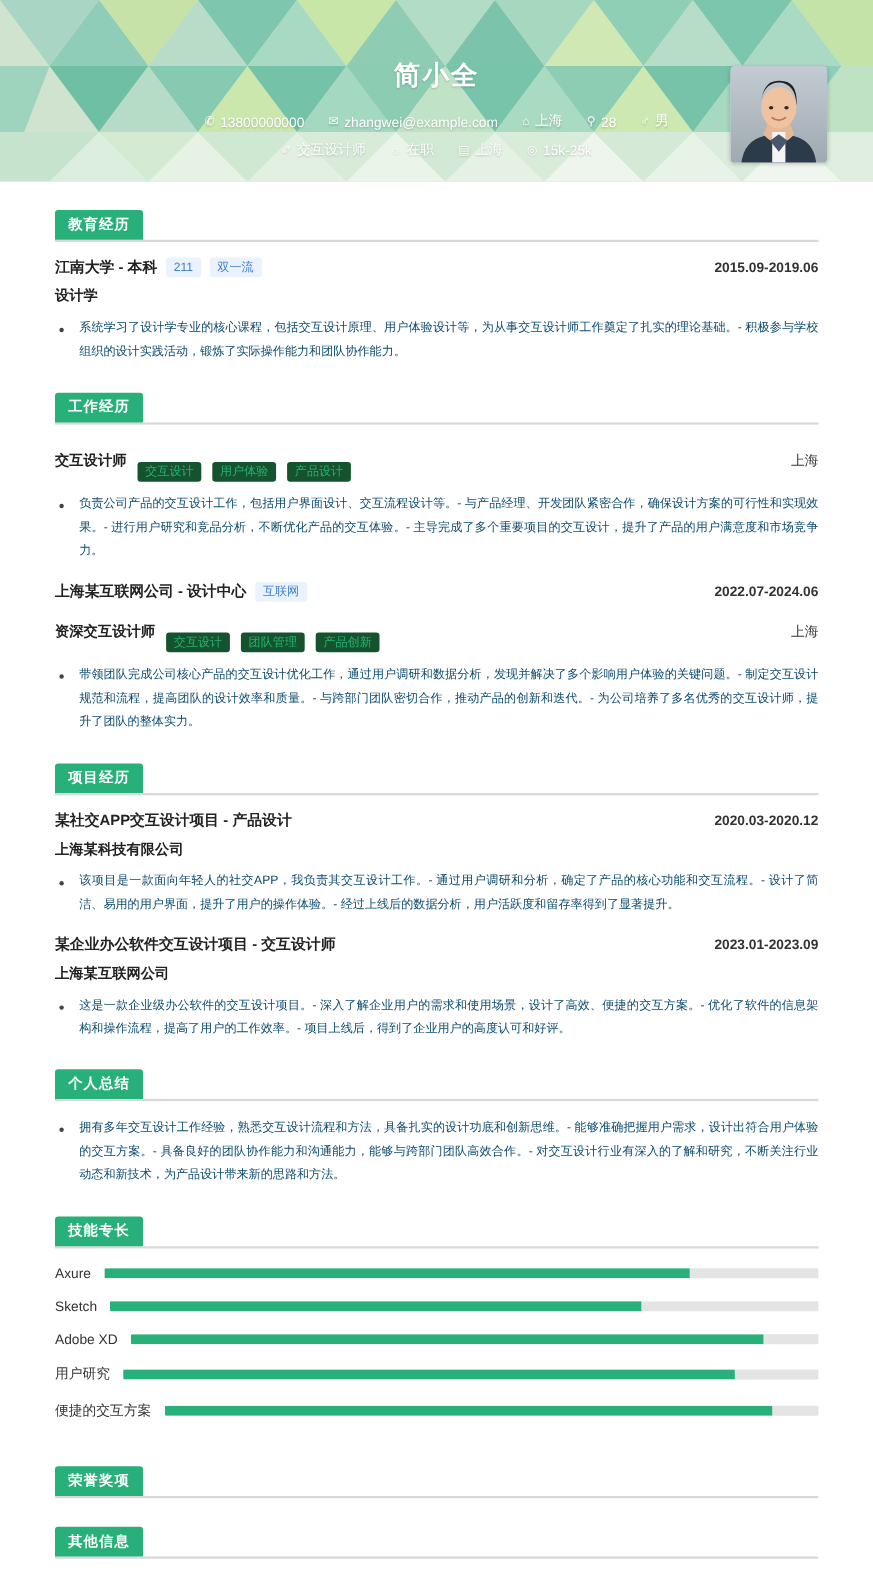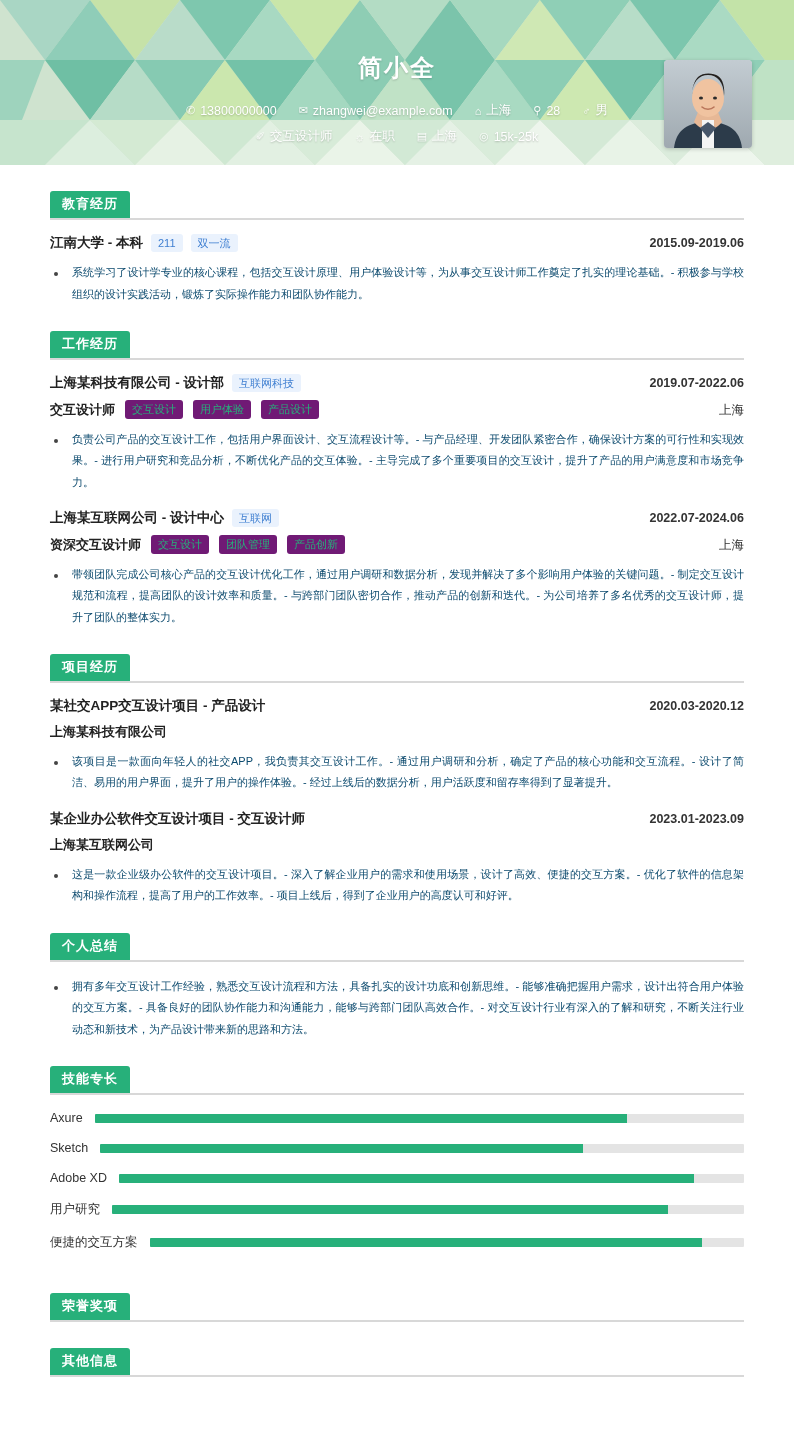--- a/index.html
+++ b/index.html
@@ -118,21 +118,21 @@
 
   .tag {
     display: inline-block;
     font-size: 11px;
     font-weight: normal;
     padding: 2px 7px;
     border-radius: 3px;
     line-height: 1.3;
   }
   .tag-blue { background: #eaf2fd; color: #3f7fd1; }
-  .tag-green { background: #701a75; color: #27b07a; }
+  .tag-green { background: #14532d; color: #27b07a; margin-top: 20px; }
 
   .bullets { margin: 10px 0 0 0; padding: 0; list-style: none; }
   .bullets li {
     position: relative;
     padding-left: 22px;
     line-height: 1.95;
     font-size: 11px;
     color: #0c4a6e;
     text-align: justify;
   }
@@ -324,39 +324,33 @@
 
     <div class="entry">
       <div class="entry-line">
         <div class="entry-title">
           <span>江南大学 - 本科</span>
           <span class="tag tag-blue">211</span>
           <span class="tag tag-blue">双一流</span>
         </div>
         <div class="entry-date">2015.09-2019.06</div>
       </div>
+      <div class="plain-sub">设计学</div>
       <ul class="bullets">
         <li>系统学习了设计学专业的核心课程，包括交互设计原理、用户体验设计等，为从事交互设计师工作奠定了扎实的理论基础。- 积极参与学校组织的设计实践活动，锻炼了实际操作能力和团队协作能力。</li>
       </ul>
     </div>
   </div>
 
   <div class="section">
     <div class="section-head">
       <div class="section-title">工作经历</div>
     </div>
 
     <div class="entry">
-      <div class="entry-line">
-        <div class="entry-title">
-          <span>上海某科技有限公司 - 设计部</span>
-          <span class="tag tag-blue">互联网科技</span>
-        </div>
-        <div class="entry-date">2019.07-2022.06</div>
-      </div>
       <div class="entry-sub">
         <div class="entry-sub-left">
           <span>交互设计师</span>
           <span class="tag tag-green">交互设计</span>
           <span class="tag tag-green">用户体验</span>
           <span class="tag tag-green">产品设计</span>
         </div>
         <div class="entry-sub-right">上海</div>
       </div>
       <ul class="bullets">

